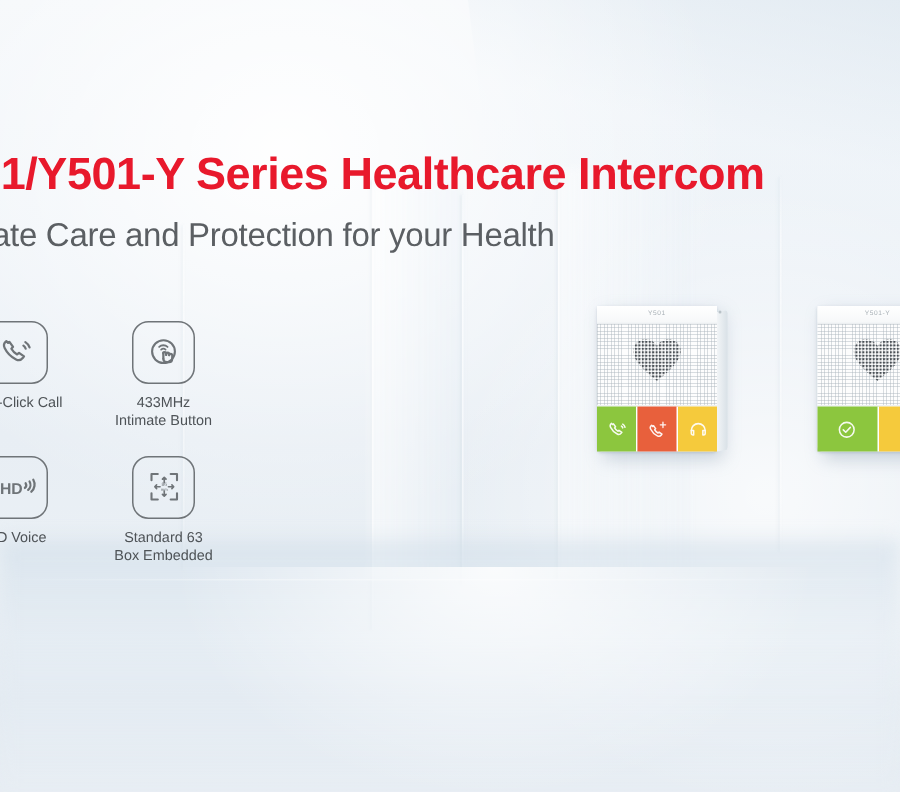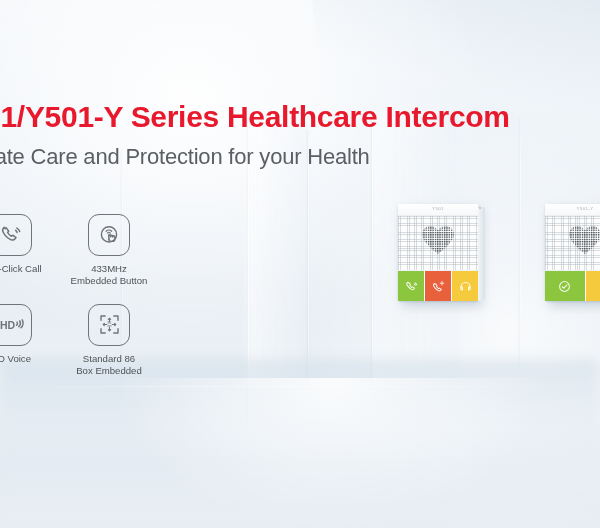--- a/index.html
+++ b/index.html
@@ -276,21 +276,21 @@
           <circle cx="13" cy="12.4" r="7.6"></circle>
           <path d="M10.1 9.3a4 4 0 0 1 5.6 0" stroke-width="1.2"></path>
           <path d="M11.4 11.1a2.2 2.2 0 0 1 3 0" stroke-width="1.1"></path>
           <path d="M12.9 13.1v4.1" stroke-width="1.5"></path>
           <path d="M12.9 17.2c0 1.3 1 2.2 2.3 2.2h1.5c1.2 0 2.1-.9 2.1-2.1v-2.5c0-.6-.5-1-1-1s-1 .4-1 1"></path>
           <path d="M16.8 14.8v-.7c0-.6-.5-1-1-1s-1 .4-1 1v.6"></path>
           <path d="M14.8 14.6v-.9c0-.6-.4-1-1-1s-1 .4-1 1"></path>
         </svg>
       </span>
       <span class="feat-label">433MHz
-Embedded Button</span>
+Intimate Button</span>
     </div>
 
     <div class="feature">
       <span class="feat-icon">
         <svg width="28" height="26" viewBox="0 0 28 26" fill="none" stroke="#6f7478" stroke-width="1.5" stroke-linecap="round" stroke-linejoin="round">
           <text x="3" y="17" font-family="Liberation Sans, sans-serif" font-size="10.5" font-weight="bold" fill="#6f7478" stroke="none">HD</text>
           <path d="M19.6 13.3c.9-.8 1.1-2.1.5-3.1"></path>
           <path d="M21.8 14.6c1.6-1.4 2-3.8.9-5.6"></path>
           <path d="M23.9 15.8c2.3-2 2.8-5.4 1.3-8"></path>
         </svg>
@@ -309,21 +309,21 @@
 
           <path d="M13.5 7.3v3.4M12.3 8.4l1.2-1.2 1.2 1.2" stroke-width="1.1"></path>
           <path d="M13.5 19.7v-3.4M12.3 18.6l1.2 1.2 1.2-1.2" stroke-width="1.1"></path>
           <path d="M7.3 13.5h3.4M8.4 12.3l-1.2 1.2 1.2 1.2" stroke-width="1.1"></path>
           <path d="M19.7 13.5h-3.4M18.6 12.3l1.2 1.2-1.2 1.2" stroke-width="1.1"></path>
 
           <text x="13.5" y="13.1" text-anchor="middle" font-family="Liberation Sans, sans-serif" font-size="3.4" fill="#6f7478" stroke="none">86</text>
           <text x="13.5" y="16.2" text-anchor="middle" font-family="Liberation Sans, sans-serif" font-size="2.8" fill="#6f7478" stroke="none">mm</text>
         </svg>
       </span>
-      <span class="feat-label">Standard 86
+      <span class="feat-label">Standard 63
 Box Embedded</span>
     </div>
   </div>
 
   <div class="device" id="device-1" style="left:398px; top:204px;">
     <div class="device-body">
       <div class="device-edge"></div>
       <div class="device-top-strip">
         <span class="brand">Y501</span>
         <span class="led-dot"></span>

